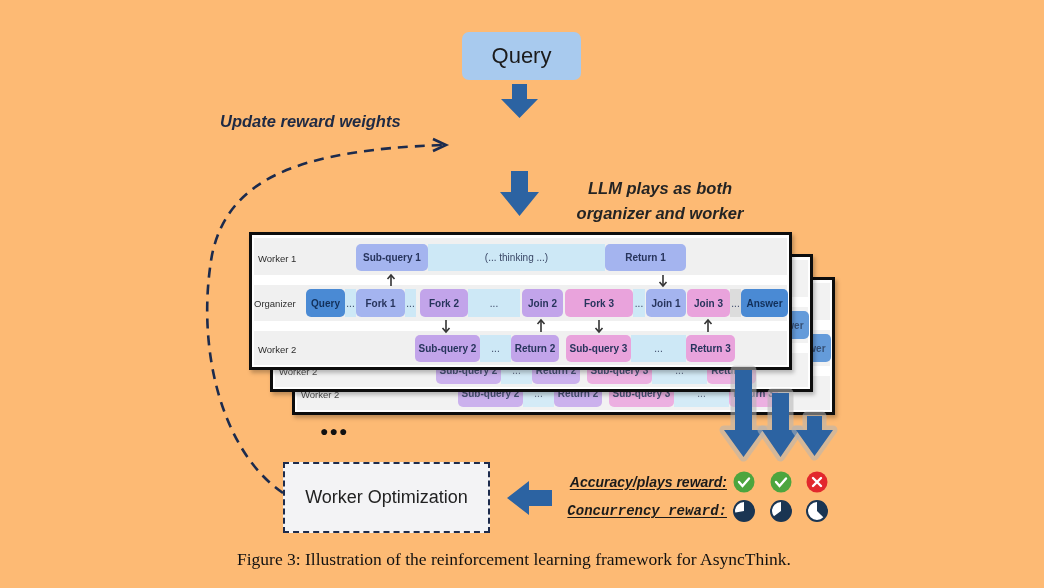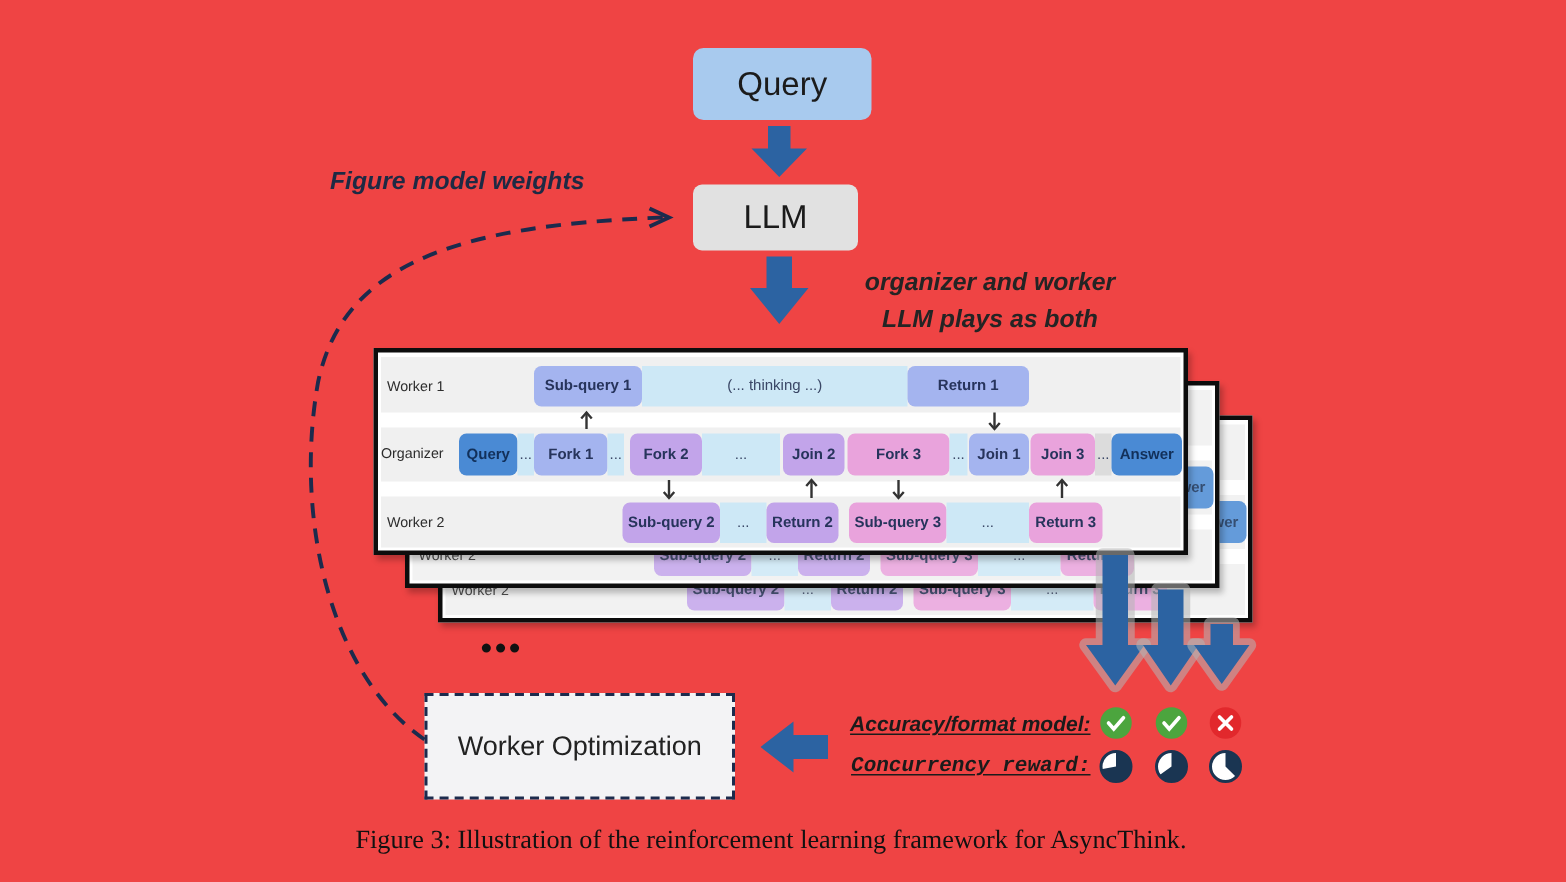--- a/index.html
+++ b/index.html
@@ -1,18 +1,18 @@
 <!DOCTYPE html>
 <html><head>
   <meta charset="utf-8">
   <style>
     html, body { margin: 0; padding: 0; background: #ffffff; }
     #stage {
       position: relative; width: 1044px; height: 588px; overflow: hidden;
-      background: #ef4444; font-family: "Liberation Sans", "DejaVu Sans", sans-serif;
+      background: #fdba74; font-family: "Liberation Sans", "DejaVu Sans", sans-serif;
     }
     .abs { position: absolute; }
     .top-box {
       display: flex; align-items: center; justify-content: center;
       font-size: 22px; color: #1b1b1b; border-radius: 7px;
     }
     #query-box { left: 462px; top: 32px; width: 119px; height: 48px; background: #a8caee; }
     #llm-box { left: 462px; top: 123px; width: 110px; height: 44px; background: #e1e1e1; border-radius: 6px; }
     .note {
       font-weight: bold; font-style: italic; font-size: 16.5px; color: #1e2a44; white-space: nowrap;
@@ -67,28 +67,25 @@
     #more-dots { left: 320px; top: 423px; font-size: 14px; letter-spacing: 1px; color: #111; }
   </style>
 </head>
 <body>
 
 <div id="stage">
 
   <div id="query-box" class="abs top-box">
     <span>Query</span>
   </div>
-  <div id="llm-box" class="abs top-box">
-    <span>LLM</span>
-  </div>
-
-  <div id="update-note" class="abs note">Figure model weights</div>
+
+  <div id="update-note" class="abs note">Update reward weights</div>
   <div id="plays-note" class="abs note">
+    <div>LLM plays as both</div>
     <div>organizer and worker</div>
-    <div>LLM plays as both</div>
   </div>
 
   <div class="card back">
       <div class="inner">
         <div class="band" style="top: 3px; height: 37px;"></div>
         <div class="row-label" style="left: 6px; top: 22.5px;">Worker 1</div>
         <div class="cell rounded" style="left: 104px; width: 72px; top: 9px; height: 27px; background: rgb(164, 180, 239);">Sub-query 1</div>
         <div class="cell" style="left: 176px; width: 177px; top: 9px; height: 27px; background: rgb(205, 232, 246); font-weight: normal; color: rgb(58, 71, 102);">(... thinking ...)</div>
         <div class="cell rounded" style="left: 353px; width: 81px; top: 9px; height: 27px; background: rgb(164, 180, 239);">Return 1</div>
         <div class="band" style="top: 50px; height: 36px;"></div>
@@ -273,21 +270,21 @@
       <polygon class="flow-fill" points="772,393 789,393 789,430 799,430 780.5,457 762,430 772,430" fill="#2c63a2"></polygon>
     </g>
     <g>
       <polygon class="halo" points="807,416 822,416 822,430 833,430 814.5,456 796,430 807,430" fill="#9a9a9a" stroke="#b5b5b5" stroke-width="9" stroke-linejoin="round" opacity="0.55"></polygon>
       <polygon class="flow-fill" points="807,416 822,416 822,430 833,430 814.5,456 796,430 807,430" fill="#2c63a2"></polygon>
     </g>
 
     <polygon class="flow-fill" points="507,498 529,481 529,490 552,490 552,506 529,506 529,515" fill="#2c63a2"></polygon>
   </svg>
 
-  <div id="acc-label" class="abs reward-label">Accuracy/format model:</div>
+  <div id="acc-label" class="abs reward-label">Accuracy/plays reward:</div>
   <div id="conc-label" class="abs reward-label">Concurrency reward:</div>
 
   <svg id="rewards-icons" width="1044" height="588" viewBox="0 0 1044 588">
       <g>
         <circle cx="744" cy="482" r="10.5" fill="#4ca53e"></circle>
         <path d="M 739 482 L 742.5 486 L 749 478.5" stroke="#ffffff" stroke-width="2.4" fill="none" stroke-linecap="round"></path>
       </g>
       <g>
         <circle cx="781" cy="482" r="10.5" fill="#4ca53e"></circle>
         <path d="M 776 482 L 779.5 486 L 786 478.5" stroke="#ffffff" stroke-width="2.4" fill="none" stroke-linecap="round"></path>

